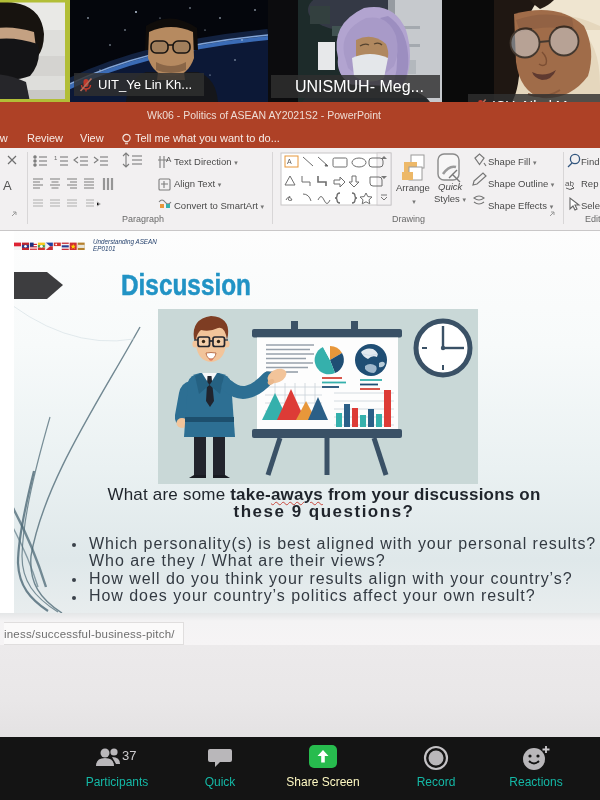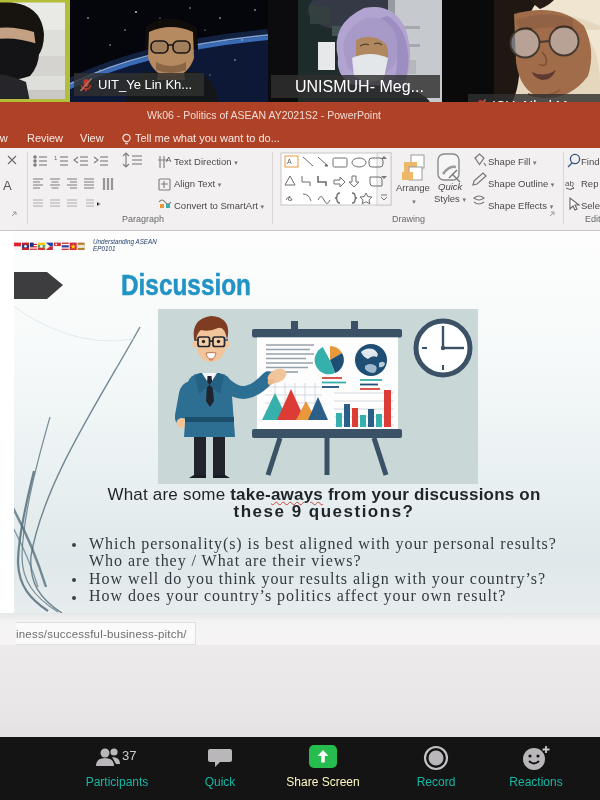--- a/index.html
+++ b/index.html
@@ -17,25 +17,25 @@
 #ribbon{position:absolute;left:0;top:148px;width:600px;height:83px;background:#f2f0f1;border-bottom:1px solid #c9c7c8;color:#444;font-size:9.5px;}
 .glabel{position:absolute;top:66px;color:#6a6a6a;font-size:9px;}
 .rtxt{position:absolute;color:#4a4a4a;font-size:9.5px;white-space:nowrap;}
 .dd{color:#777;font-size:7px;}
 .vdiv{position:absolute;top:4px;height:72px;width:1px;background:#d8d6d7;}
 
 #slide{position:absolute;left:14px;top:231px;width:600px;height:382px;background:linear-gradient(180deg,#fdfdfd 0%,#f7fafa 30%,#eaf1f2 62%,#dfe8ea 86%,#e8edee 100%);overflow:hidden;}
 #chev{position:absolute;left:0;top:41px;width:49px;height:27px;background:#3d3d3f;clip-path:polygon(0 0,33px 0,49px 13px,33px 27px,0 27px);}
 #dtitle{position:absolute;left:107px;top:37.5px;width:300px;font-size:29px;font-weight:bold;color:#2193c5;letter-spacing:0;transform:scaleX(0.84);transform-origin:0 0;-webkit-text-stroke:0.5px #2193c5;}
 .hline{position:absolute;left:10px;width:600px;text-align:center;color:#1f242b;font-size:17px;letter-spacing:0.2px;}
-.blt{position:absolute;left:75px;color:#333a42;font-size:16px;letter-spacing:0.95px;white-space:nowrap;font-family:Liberation Serif, serif;}
+.blt{position:absolute;left:75px;color:#333a42;font-size:16px;letter-spacing:0.95px;white-space:nowrap;}
 .bdot{position:absolute;left:58px;width:4px;height:4px;border-radius:50%;background:#3a414a;}
 
 #strip{position:absolute;left:0;top:613px;width:600px;height:32px;background:linear-gradient(180deg,#e4e6e7 0%,#f4f3f4 25%,#f6f4f5 100%);}
-#urlbub{position:absolute;left:16px;top:9px;width:180px;height:23px;background:#fbfafa;border:1px solid #e0dede;border-left:none;color:#6e6e6e;font-size:11.5px;line-height:22px;padding-left:0;letter-spacing:0.2px;}
+#urlbub{position:absolute;left:4px;top:9px;width:180px;height:23px;background:#fbfafa;border:1px solid #e0dede;border-left:none;color:#6e6e6e;font-size:11.5px;line-height:22px;padding-left:0;letter-spacing:0.2px;}
 #graybar{position:absolute;left:0;top:645px;width:600px;height:92px;background:linear-gradient(180deg,#eceaeb 0%,#e9e7e8 60%,#e4e2e3 100%);}
 #bbar{position:absolute;left:0;top:737px;width:600px;height:63px;background:#141414;}
 .bitem{position:absolute;top:0;text-align:center;color:#14b8a6;font-size:12px;}
 .blab{position:absolute;top:38px;width:100%;text-align:center;}
 </style>
 </head>
 <body>
 <div id="app">
 
 <div id="videos">

